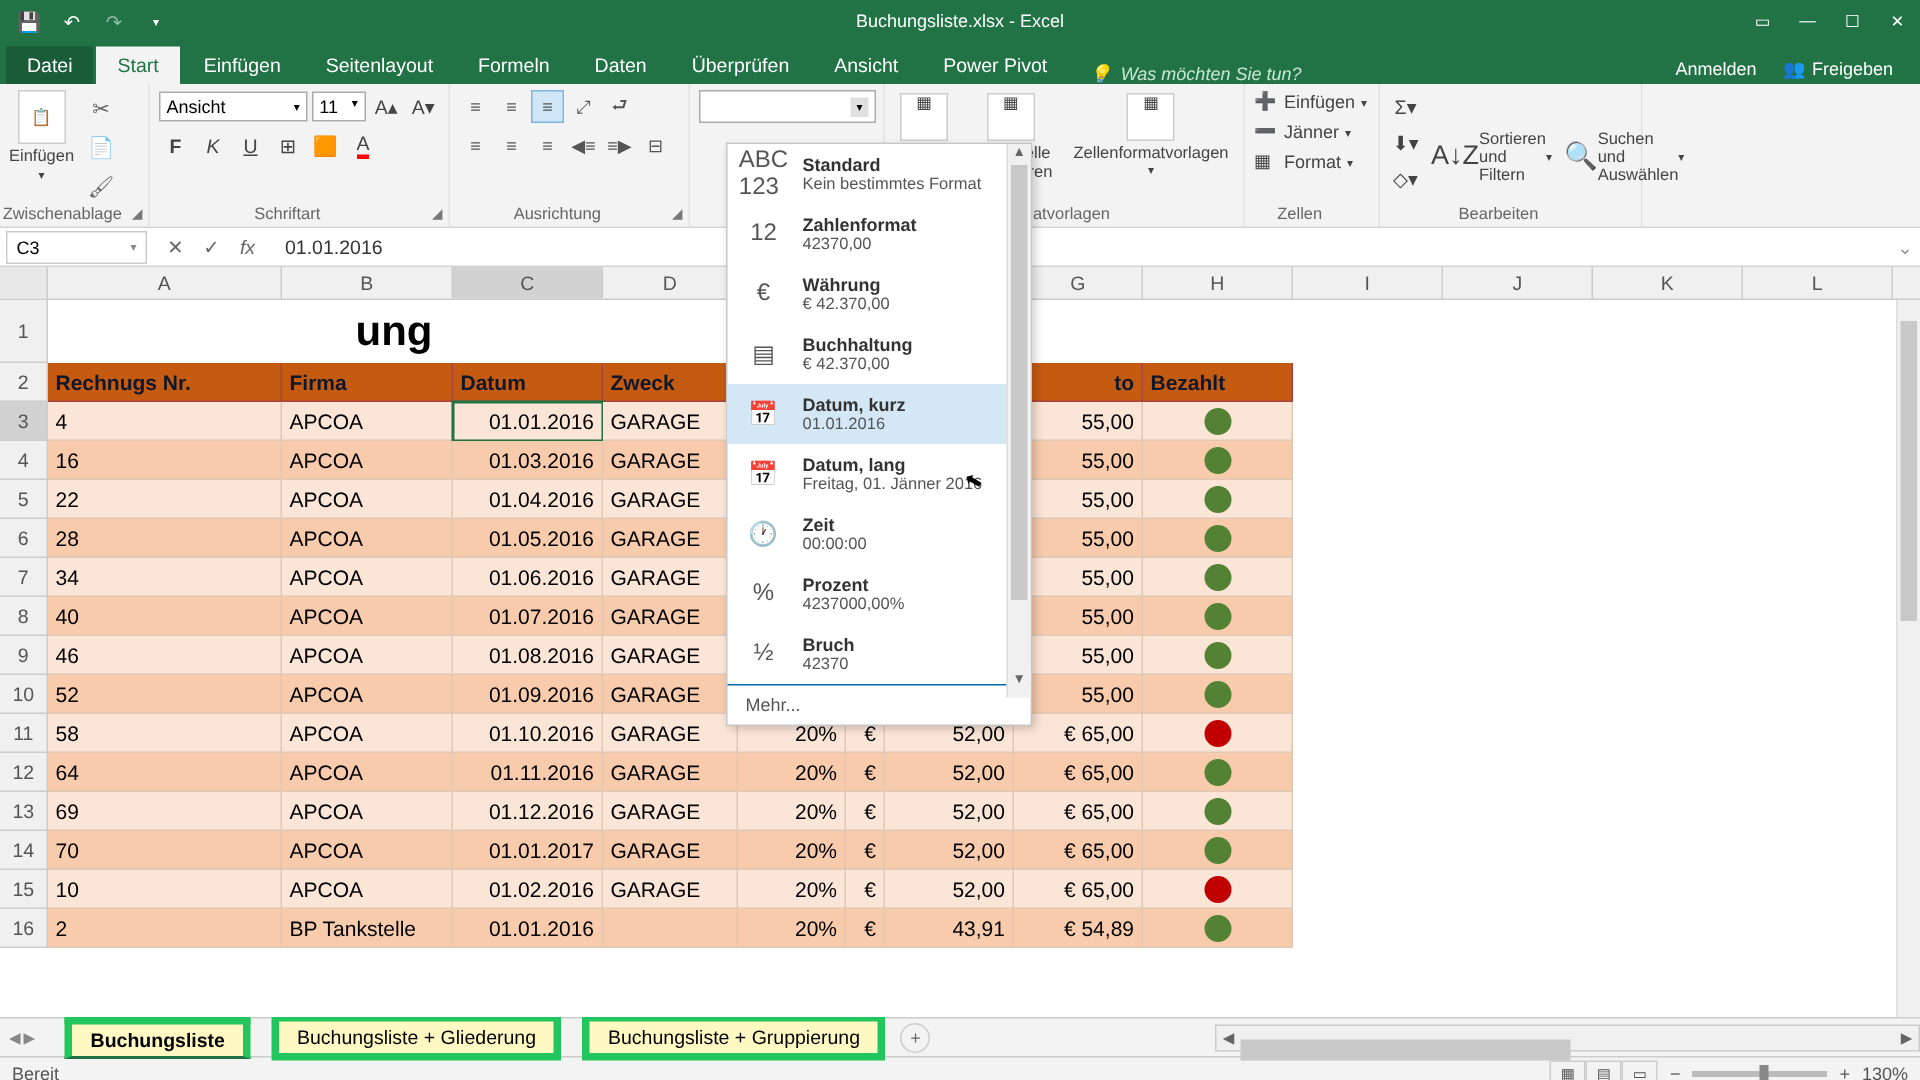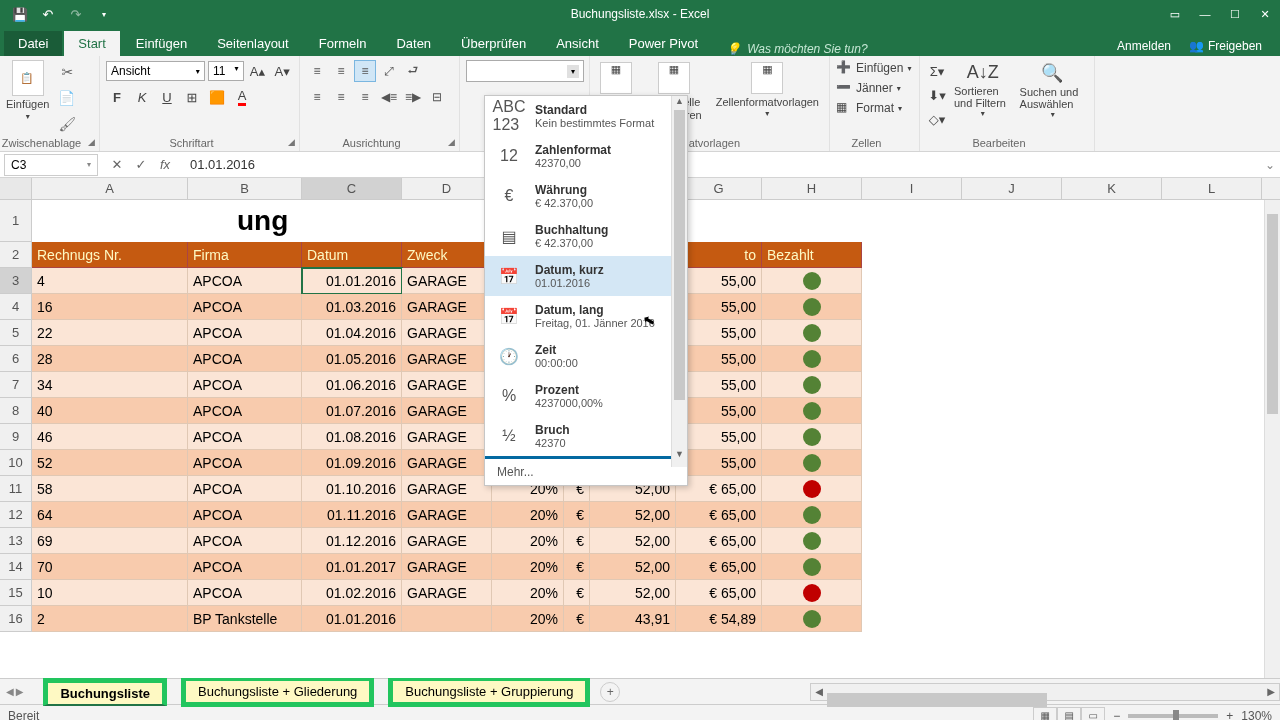--- a/index.html
+++ b/index.html
@@ -53,21 +53,21 @@
 
 .styles-group { width: 240px; }
 .style-btn { display: flex; flex-direction: column; align-items: center; font-size: 11px; color: #444; padding: 2px 4px; text-align: center; line-height: 1.2; }
 .style-icon { width: 32px; height: 32px; border: 1px solid #ccc; background: #fff; margin-bottom: 2px; }
 
 .cells-group { width: 90px; }
 .cell-row { display: flex; align-items: center; gap: 4px; font-size: 12px; color: #444; margin-bottom: 4px; }
 .cell-icon { width: 16px; height: 16px; display: inline-block; }
 
 .edit-group { width: 175px; }
-.edit-btn { display: flex; flex-direction: column; align-items: center; font-size: 11px; color: #444; padding: 2px; }
+.edit-btn { display: flex; align-items: center; font-size: 11px; color: #444; padding: 2px; }
 .edit-btn .icon { font-size: 18px; margin-bottom: 2px; }
 
 
 .formula-bar { height: 26px; background: #fff; border-bottom: 1px solid #d4d4d4; display: flex; align-items: center; }
 .name-box { width: 94px; border: 1px solid #ccc; height: 22px; margin-left: 4px; padding: 2px 6px; font-size: 12px; display: flex; justify-content: space-between; align-items: center; }
 .fb-btns { display: flex; gap: 2px; margin: 0 8px; }
 .fb-btn { width: 22px; height: 22px; display: flex; align-items: center; justify-content: center; color: #666; font-size: 13px; }
 .fx-btn { font-style: italic; }
 .formula-input { flex: 1; padding: 2px 6px; font-size: 13px; color: #333; }
 .fb-expand { width: 20px; text-align: center; color: #888; }
@@ -86,38 +86,38 @@
 .row-header.tall { height: 42px; line-height: 42px; }
 
 .cells { position: relative; }
 .cell-row-data { display: flex; height: 26px; }
 .cell { border-right: 1px solid #e0c8b4; border-bottom: 1px solid #e0c8b4; padding: 2px 5px; font-size: 14px; color: #000; display: flex; align-items: center; }
 .cell.right { justify-content: flex-end; }
 .cell.center { justify-content: center; }
 
 .title-row { height: 42px; }
 .title-cell { font-size: 28px; font-weight: bold; text-align: center; border: none; }
-.header-row .cell { background: #c55a11; color: #fef9c3; font-weight: normal; border-color: #a44; }
+.header-row .cell { background: #c55a11; color: #0f172a; font-weight: bold; border-color: #a44; }
 .data-row.odd .cell { background: #fbe5d6; }
 .data-row.even .cell { background: #f8cbad; }
 
 .active-cell { outline: 2px solid #217346; outline-offset: -1px; }
 .status-dot { width: 18px; height: 18px; border-radius: 50%; margin: 0 auto; }
 .dot-green { background: #548235; }
 .dot-red { background: #c00000; }
 
 
 .format-dropdown { position: absolute; left: 484px; top: 95px; width: 204px; background: #fff; border: 1px solid #c6c6c6; box-shadow: 2px 2px 6px rgba(0,0,0,0.2); z-index: 100; }
 .format-item { display: flex; align-items: center; padding: 4px 8px; gap: 10px; cursor: pointer; }
 .format-item:hover, .format-item.hover { background: #d4e7f5; }
 .format-icon { width: 32px; height: 32px; display: flex; align-items: center; justify-content: center; font-size: 16px; color: #555; }
 .format-text { display: flex; flex-direction: column; }
 .format-title { font-size: 12px; font-weight: bold; color: #333; }
 .format-sample { font-size: 11px; color: #555; }
-.format-more { padding: 6px 12px; border-top: 3px solid #0369a1; font-size: 12px; color: #555; }
+.format-more { padding: 6px 12px; border-top: 1px solid #0369a1; font-size: 12px; color: #555; }
 .dd-scrollbar { position: absolute; right: 0; top: 0; bottom: 18px; width: 16px; background: #f0f0f0; border-left: 1px solid #ddd; }
 .dd-thumb { position: absolute; top: 14px; left: 2px; right: 2px; height: 290px; background: #c8c8c8; }
 .dd-arrow { position: absolute; left: 0; right: 0; height: 14px; text-align: center; font-size: 9px; color: #666; background: #f0f0f0; }
 .dd-arrow.up { top: 0; }
 .dd-arrow.dn { bottom: 4px; }
 
 
 .sheet-tabs { height: 26px; background: #f3f3f3; border-top: 1px solid #ccc; display: flex; align-items: center; }
 .sheet-nav { display: flex; gap: 2px; padding: 0 6px; color: #888; font-size: 10px; }
 .sheet-tab { padding: 3px 12px; border: 5px solid #22c55e; background: #fef9c3; font-size: 13px; margin-left: 14px; }

